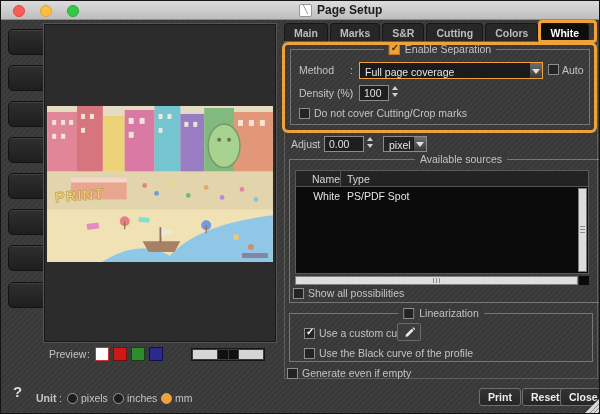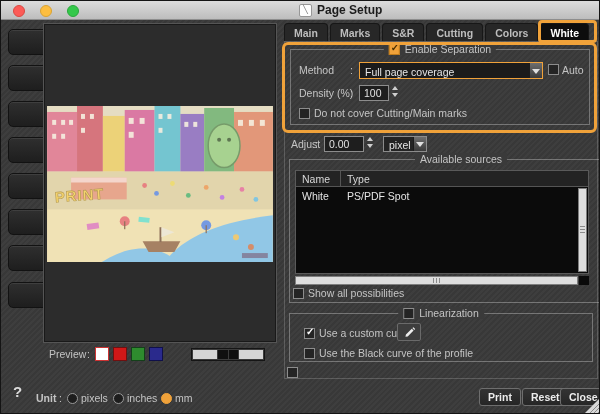--- a/index.html
+++ b/index.html
@@ -64,21 +64,21 @@
             display:flex;align-items:flex-end;cursor:pointer;}
   .dropdown .txt{flex:1;padding-left:5px;white-space:nowrap;overflow:hidden;}
   .ddbtn{width:13px;height:100%;background:linear-gradient(#6e6e6e,#3a3a3a);border-left:1px solid #1c1c1c;
          display:flex;align-items:center;justify-content:center;flex:none;}
   .ddbtn::after{content:"";border:4px solid transparent;border-top:5px solid #e0e0e0;margin-top:5px;}
   .dropdown.gray{border:1px solid #8c8c8c;background:#242424;}
   .spin{position:absolute;display:flex;flex-direction:column;gap:3px;cursor:pointer;}
   .spin .up{width:0;height:0;border-left:3px solid transparent;border-right:3px solid transparent;border-bottom:4px solid #cfcfcf;}
   .spin .dn{width:0;height:0;border-left:3px solid transparent;border-right:3px solid transparent;border-top:4px solid #cfcfcf;}
   
-  .srctable{position:absolute;left:5px;top:10px;width:294px;height:104px;background:#0b0b0b;border:1px solid #5a5a5a;}
+  .srctable{position:absolute;left:5px;top:10px;width:294px;height:104px;background:#0b0b0b;border:1px solid #5a5a5a;text-align:right;}
   .thead{position:absolute;left:0;top:0;right:0;height:16px;background:#232323;border-bottom:1px solid #555;
          display:flex;align-items:center;color:#d8d8d8;}
   .thead .c1{padding-left:6px;width:44px;}
   .thead .div{width:1px;height:100%;background:#555;}
   .thead .c2{padding-left:6px;}
   .trow{position:absolute;left:0;top:17px;right:12px;height:15px;display:flex;align-items:center;color:#e4e4e4;cursor:pointer;}
   .trow .c1{padding-left:6px;width:44px;}
   .trow .c2{padding-left:7px;}
   .vsb{position:absolute;right:1px;top:17px;width:9px;bottom:1px;background:#dedede;border:1px solid #7e7e7e;cursor:pointer;}
   .vsb .grip{position:absolute;left:1px;right:1px;top:50%;height:8px;margin-top:-4px;
@@ -292,21 +292,21 @@
     <span class="lbl" style="position:absolute;left:8px;top:37px">Density (%)</span>
     <span class="colon" style="position:absolute;left:59px;top:37px">:</span>
     <div class="field" style="left:68px;top:35px;width:30px">100</div>
     <div class="spin" style="left:101px;top:36px">
       <span class="up"></span>
       <span class="dn"></span>
     </div>
 
     <div class="rowline" style="left:8px;top:57px">
       <span class="cb"></span>
-      <span class="lbl">Do not cover Cutting/Main marks</span>
+      <span class="lbl">Do not cover Cutting/Crop marks</span>
     </div>
   </div>
 
   <span class="lbl" style="position:absolute;left:290px;top:137px">Adjust</span>
   <span class="colon" style="position:absolute;left:314px;top:137px">:</span>
   <div class="field" style="left:323px;top:135px;width:40px">0.00</div>
   <div class="spin" style="left:366px;top:136px">
     <span class="up"></span>
     <span class="dn"></span>
   </div>
@@ -358,20 +358,21 @@
       </svg>
     </div>
     <div class="rowline" style="left:14px;top:33px">
       <span class="cb"></span>
       <span class="lbl">Use the Black curve of the profile</span>
     </div>
   </div>
 
   <div class="rowline" style="left:286px;top:366px">
     <span class="cb"></span>
+    <span class="lbl">Generate even if empty</span>
   </div>
 
   <div class="btn" style="left:478px">Print</div>
   <div class="btn" style="left:521px">Reset</div>
   <div class="btn" style="left:559px">Close</div>
 
   <svg class="grip-resize" viewBox="0 0 14 14">
     <path d="M0 14 L14 0 L14 14 Z" fill="#d8d8d8"></path>
     <g stroke="#8a8a8a" stroke-width="1">
       <line x1="5" y1="14" x2="14" y2="5"></line>

